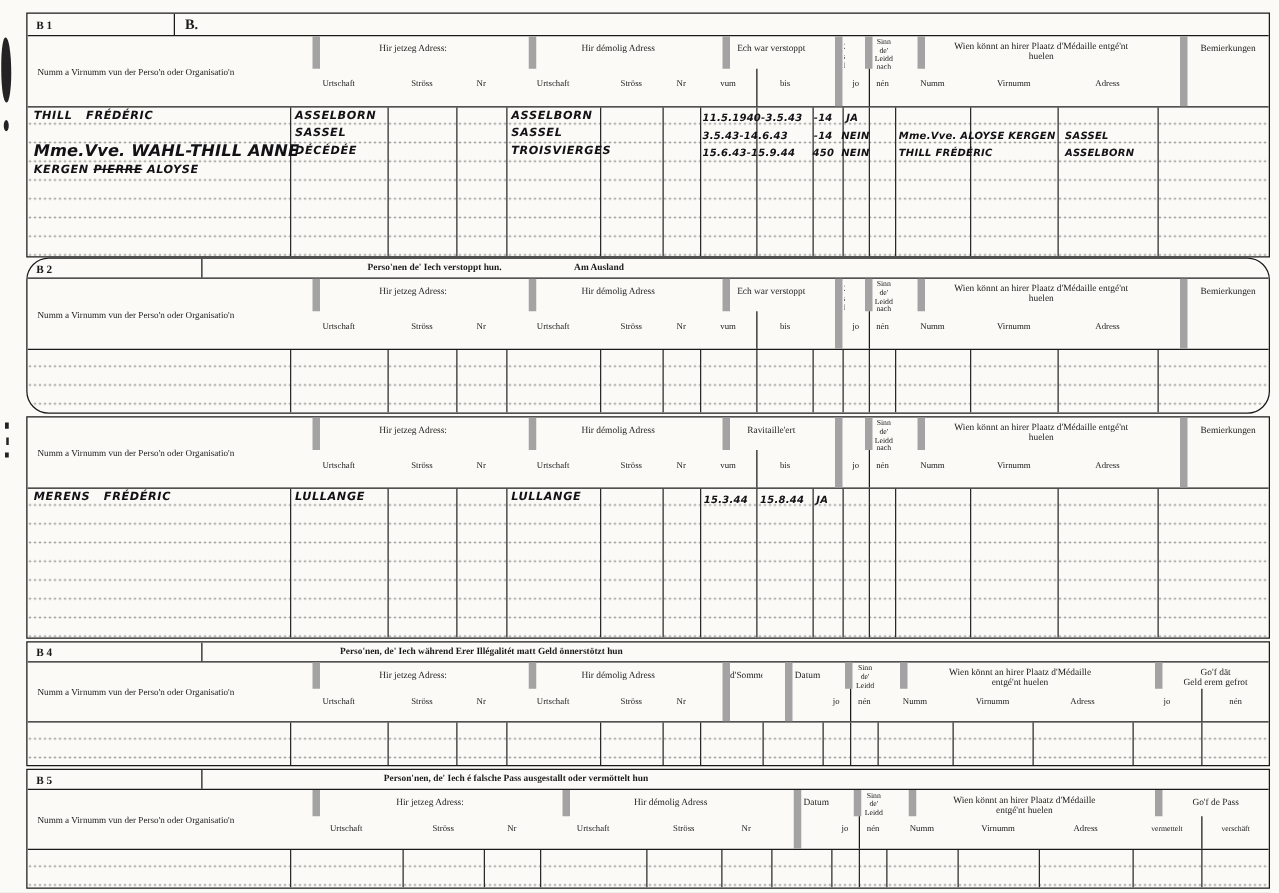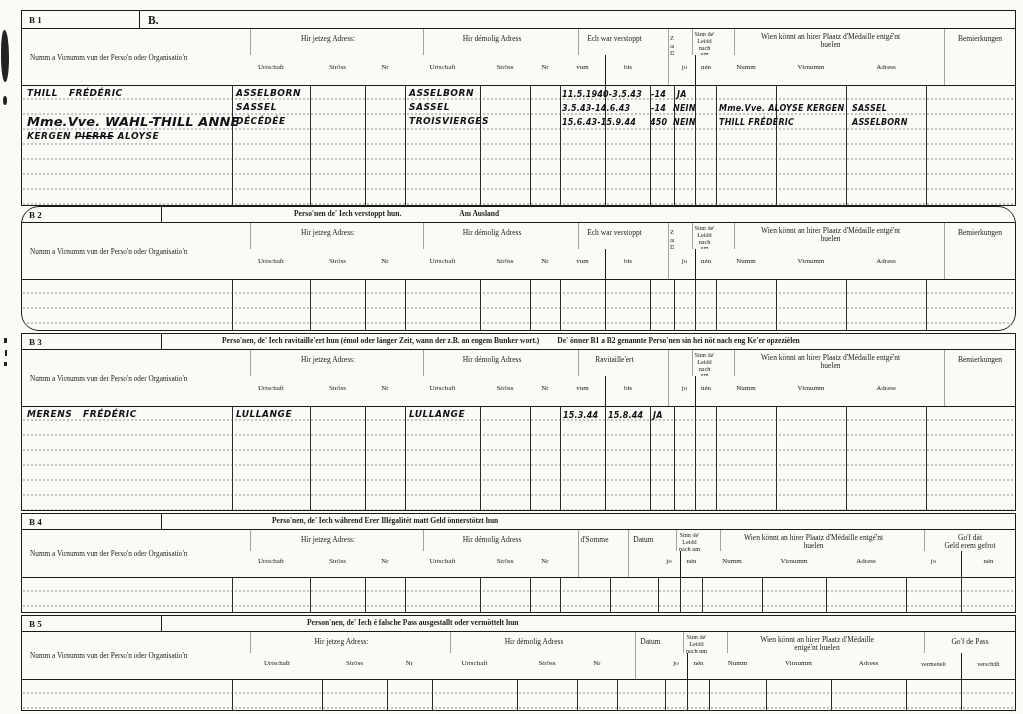--- a/index.html
+++ b/index.html
@@ -17,21 +17,21 @@
 
   .hgrid { display:grid; grid-template-rows:26px 1fr; border-bottom:1px solid #1a1a1a; flex:0 0 auto; }
   .hgrid.hsmall { grid-template-rows:21px 1fr; }
   .cols-a { grid-template-columns:210px 78px 55px 40px 75px 50px 30px 45px 45px 24px 21px 21px 60px 70px 80px minmax(0,1fr); }
   .cols-b { grid-template-columns:210px 78px 55px 40px 75px 50px 30px 50px 48px 22px 22px 60px 64px 80px 55px minmax(0,1fr); }
   .cols-c { grid-template-columns:210px 90px 65px 45px 85px 60px 40px 48px 22px 22px 57px 65px 75px 55px minmax(0,1fr); }
 
   .hc { font-size:7.5px; line-height:9px; text-align:center; padding-top:5px; overflow:hidden; }
   .hc.name { grid-row:1/3; grid-column:1; display:flex; align-items:center; text-align:left; padding:0 4px 0 8px; font-size:7.3px; }
   .tall { grid-row:1/3; }
-  .bl { border-left:1px solid #a3a3a3;margin-left:18px; }
+  .bl { border-left:6px solid #a3a3a3;margin-left:18px; }
   .sub { grid-row:2; font-size:7px; padding-top:8px; }
   .hsmall .sub { padding-top:6px; }
   .sub.bl2 { border-left:1px solid #1a1a1a; }
   .sinn { font-size:6.2px; line-height:6.8px; padding:2px 1px 0 1px; }
   .zeitc { font-size:6.5px; line-height:7.5px; padding:5px 1px 0 1px; }
   .wien { padding:4px 22px 0 22px; }
   .two { line-height:8px; padding-top:4px; }
   .subtiny { font-size:6.2px; }
 
   .bodywrap { position:relative; flex:1 1 auto;
@@ -181,25 +181,20 @@
           <div class="bc"></div>
           <div class="bc"></div>
           <div class="bc"></div>
           <div class="bc"></div>
           <div class="bc"></div>
         </div>
     </div>
   </section>
 
   <section class="sec" style="top:333px;height:178px;">
-    <div class="tbar" style="height:16px;">
-      <div class="tid" style="width:140px;">B 3</div>
-      <div class="ttext" style="margin-left:60px;">Perso'nen, de' Iech ravitaille'ert hun (émol oder länger Zeit, wann der z.B. an engem Bunker wort.)</div>
-      <div class="ttext" style="margin-left:18px;">De' önner B1 a B2 genannte Perso'nen sin hei nöt nach eng Ke'er opzezièlen</div>
-    </div>
     <div class="hgrid cols-a" style="height:57px;">
       <div class="hc name">Numm a Virnumm vun der Perso'n oder Organisatio'n</div>
       <div class="hc bl" style="grid-row:1;grid-column:2/5;">Hir jetzeg Adress:</div>
       <div class="hc bl" style="grid-row:1;grid-column:5/8;">Hir démolig Adress</div>
       <div class="hc bl" style="grid-row:1;grid-column:8/10;">Ravitaille'ert</div>
       <div class="hc tall bl" style="grid-column:10;"></div>
       <div class="hc bl sinn" style="grid-row:1;grid-column:11/13;">Sinn de' Leidd nach um Liewen</div>
       <div class="hc bl wien two" style="grid-row:1;grid-column:13/16;">Wien könnt an hirer Plaatz d'Médaille entgé'nt huelen</div>
       <div class="hc tall bl" style="grid-column:16;">Bemierkungen</div>
       <div class="hc sub" style="grid-column:2;">Urtschaft</div>

